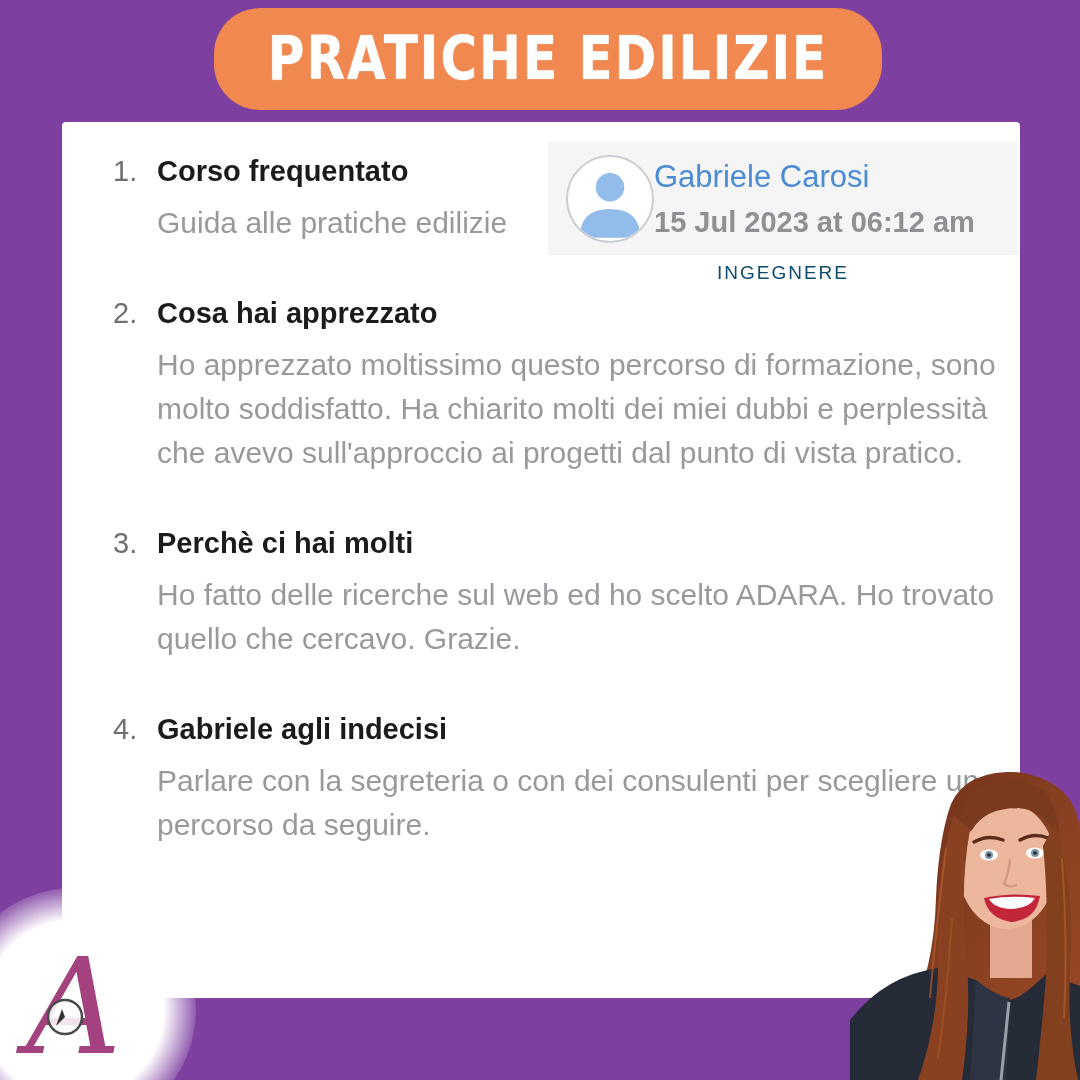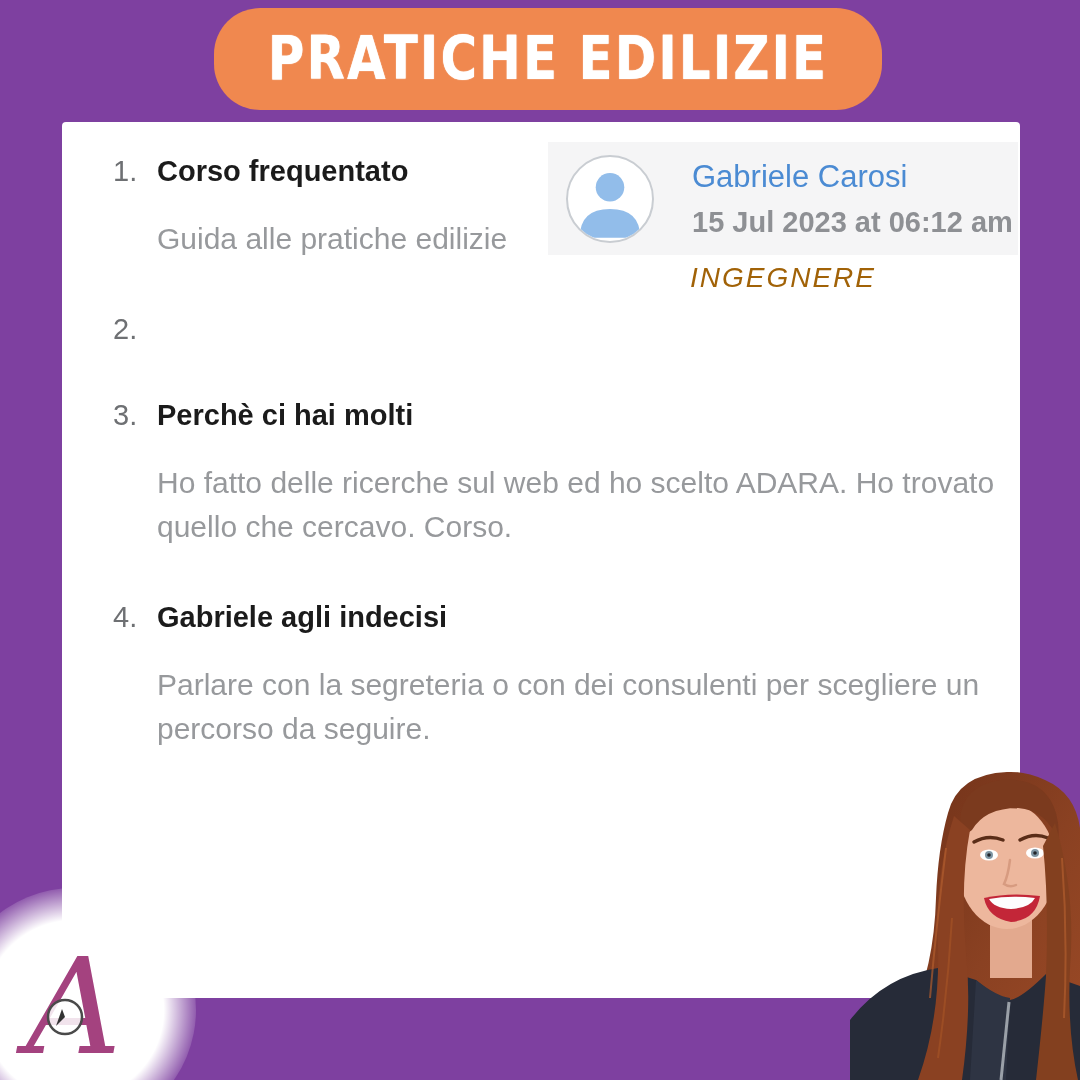--- a/index.html
+++ b/index.html
@@ -47,21 +47,21 @@
     width: 44px; flex: 0 0 44px;
     font-size: 29px; font-weight: 500; color: #6E7073;
     line-height: 36px;
   }
   .qa-body { flex: 1; }
   .qa-question {
     font-size: 29px; font-weight: 700; color: #1B1B1B;
     line-height: 36px;
   }
   .qa-answer {
-    margin-top: 28px;
+    margin-top: 12px;
     font-size: 30px; color: #97999C;
     line-height: 44px;
     max-width: 840px;
   }
   .qa-section.first .qa-answer { max-width: 420px; }
 
   
   .reviewer-block {
     position: absolute;
     left: 486px; top: 20px;
@@ -71,38 +71,37 @@
   }
   .avatar {
     width: 88px; height: 88px;
     margin-left: 18px;
     border-radius: 50%;
     background: #FFFFFF;
     border: 2px solid #C9CDD2;
     overflow: hidden;
     flex: 0 0 88px;
   }
-  .reviewer-meta { margin-left: 38px; }
+  .reviewer-meta { }
   .reviewer-name {
     font-size: 31px; color: #4B8BD3; font-weight: 500;
     line-height: 38px;
   }
   .reviewer-date {
     font-size: 29px; color: #8E9094;
     margin-top: 10px;
     font-weight: bold;
   }
   .reviewer-role {
     position: absolute;
     left: 486px; top: 140px;
     width: 470px;
     text-align: center;
-    font-size: 28px; color: #a16207;
+    font-size: 19px; color: #0c4a6e;
     letter-spacing: 2px;
-    font-style: italic;
   }
 
   
   .logo-glow {
     position: absolute;
     left: -48px; top: 888px;
     width: 244px; height: 244px;
     border-radius: 50%;
     background: radial-gradient(circle,
       rgba(255,255,255,1) 0%,
@@ -137,28 +136,30 @@
       <div class="qa-number">1.</div>
       <div class="qa-body">
         <div class="qa-question">Corso frequentato</div>
         <div class="qa-answer">Guida alle pratiche edilizie</div>
       </div>
     </div>
 
     <div class="qa-section">
       <div class="qa-number">2.</div>
       <div class="qa-body">
+        <div class="qa-question">Cosa hai apprezzato</div>
+        <div class="qa-answer">Ho apprezzato moltissimo questo percorso di formazione, sono molto soddisfatto. Ha chiarito molti dei miei dubbi e perplessità che avevo sull'approccio ai progetti dal punto di vista pratico.</div>
       </div>
     </div>
 
     <div class="qa-section">
       <div class="qa-number">3.</div>
       <div class="qa-body">
         <div class="qa-question">Perchè ci hai molti</div>
-        <div class="qa-answer">Ho fatto delle ricerche sul web ed ho scelto ADARA. Ho trovato quello che cercavo. Corso.</div>
+        <div class="qa-answer">Ho fatto delle ricerche sul web ed ho scelto ADARA. Ho trovato quello che cercavo. Grazie.</div>
       </div>
     </div>
 
     <div class="qa-section">
       <div class="qa-number">4.</div>
       <div class="qa-body">
         <div class="qa-question">Gabriele agli indecisi</div>
         <div class="qa-answer">Parlare con la segreteria o con dei consulenti per scegliere un percorso da seguire.</div>
       </div>
     </div>

